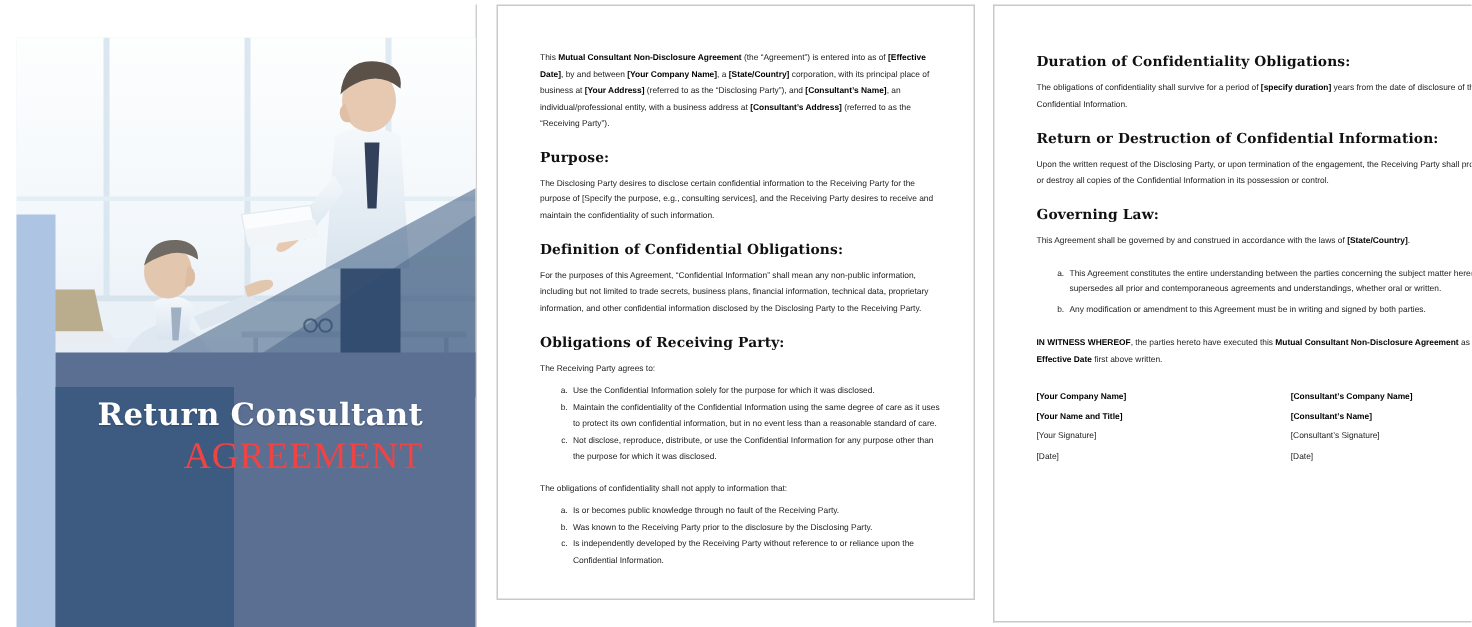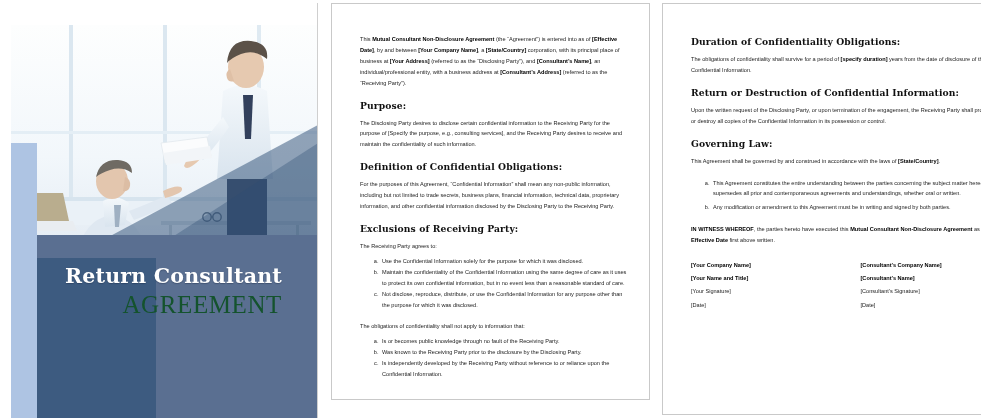--- a/index.html
+++ b/index.html
@@ -116,21 +116,21 @@
     margin-bottom: 5px;
     text-shadow: 0 1px 1px rgba(20,35,60,.35);
   }
   .cover-title .t-line3 {
     display: block;
     font-family: "Liberation Serif", "DejaVu Serif", serif;
     font-weight: normal;
     font-size: 25px;
     letter-spacing: 0.6px;
     padding-right: 22px;
-    color: #14532d;
+    color: #ef4444;
   }
 
   
   #page-two   { left: 331px; top: 3px; width: 319px; height: 397px; }
   #page-three { left: 662px; top: 3px; width: 376px; height: 412px; border-right: none; }
 
   .doc-body {
     position: absolute;
     left: 28px;
     right: 22px;
@@ -282,21 +282,21 @@
         <h2 class="sec">Purpose:</h2>
         <p class="para">The Disclosing Party desires to disclose certain confidential information to the Receiving Party for the purpose of [Specify the purpose, e.g., consulting services], and the Receiving Party desires to receive and maintain the confidentiality of such information.</p>
       </div>
 
       <div class="sec-block">
         <h2 class="sec">Definition of Confidential Obligations:</h2>
         <p class="para">For the purposes of this Agreement, “Confidential Information” shall mean any non-public information, including but not limited to trade secrets, business plans, financial information, technical data, proprietary information, and other confidential information disclosed by the Disclosing Party to the Receiving Party.</p>
       </div>
 
       <div class="sec-block">
-        <h2 class="sec">Exclusions of Receiving Party:</h2>
+        <h2 class="sec">Obligations of Receiving Party:</h2>
         <p class="para tight">The Receiving Party agrees to:</p>
         <ol class="alpha">
           <li>Use the Confidential Information solely for the purpose for which it was disclosed.</li>
           <li>Maintain the confidentiality of the Confidential Information using the same degree of care as it uses to protect its own confidential information, but in no event less than a reasonable standard of care.</li>
           <li>Not disclose, reproduce, distribute, or use the Confidential Information for any purpose other than the purpose for which it was disclosed.</li>
         </ol>
       </div>
 
       <div class="sec-block">
         <p class="para tight">The obligations of confidentiality shall not apply to information that:</p>

